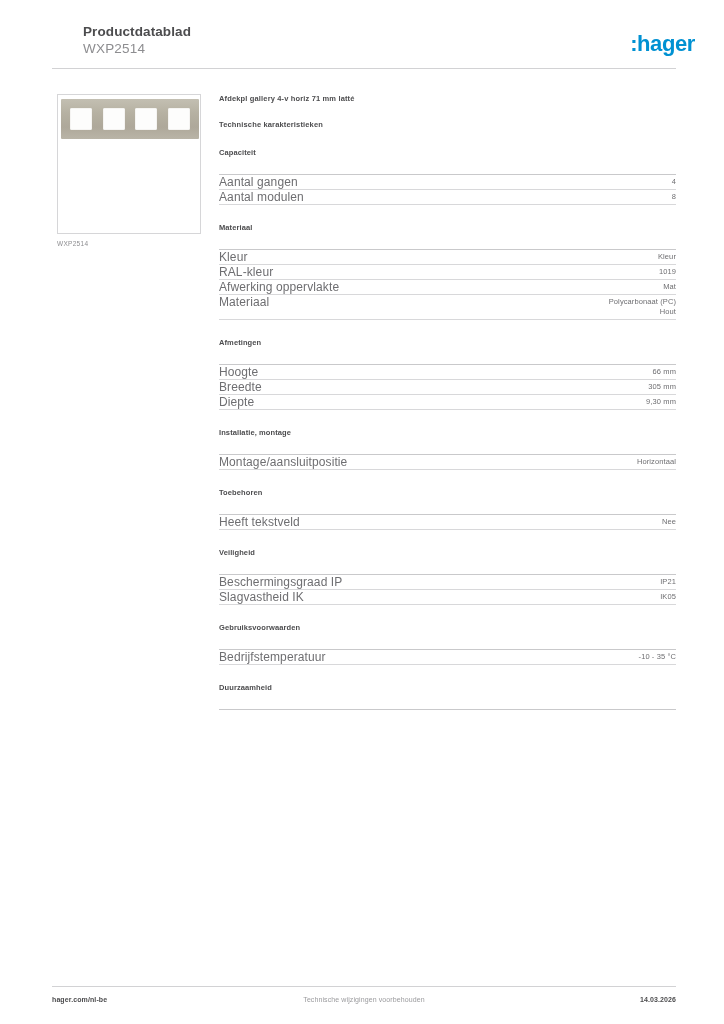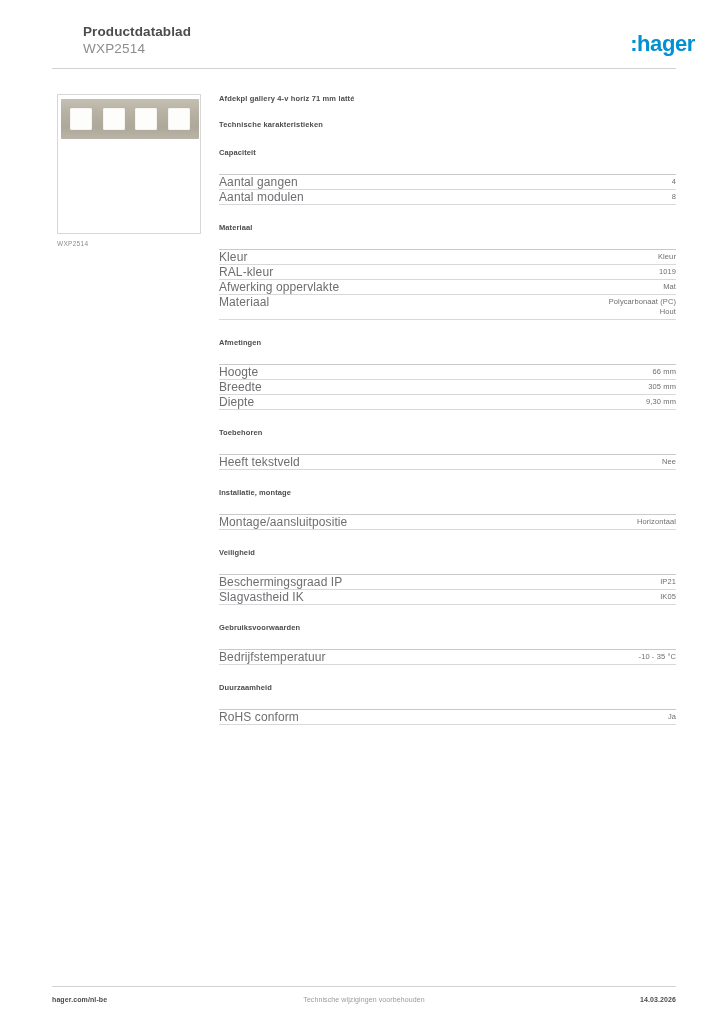--- a/index.html
+++ b/index.html
@@ -300,38 +300,38 @@
           </span>
         </div>
         <div class="spec-row">
           <span class="spec-label">Diepte</span>
           <span class="spec-value">
             <span class="vline">9,30 mm</span>
           </span>
         </div>
       </div>
       <div class="spec-group">
+        <div class="group-title">Installatie, montage</div>
+        <div class="spec-row">
+          <span class="spec-label">Montage/aansluitpositie</span>
+          <span class="spec-value">
+            <span class="vline">Horizontaal</span>
+          </span>
+        </div>
+      </div>
+      <div class="spec-group">
         <div class="group-title">Toebehoren</div>
         <div class="spec-row">
           <span class="spec-label">Heeft tekstveld</span>
           <span class="spec-value">
             <span class="vline">Nee</span>
           </span>
         </div>
       </div>
       <div class="spec-group">
-        <div class="group-title">Installatie, montage</div>
-        <div class="spec-row">
-          <span class="spec-label">Montage/aansluitpositie</span>
-          <span class="spec-value">
-            <span class="vline">Horizontaal</span>
-          </span>
-        </div>
-      </div>
-      <div class="spec-group">
         <div class="group-title">Veiligheid</div>
         <div class="spec-row">
           <span class="spec-label">Beschermingsgraad IP</span>
           <span class="spec-value">
             <span class="vline">IP21</span>
           </span>
         </div>
         <div class="spec-row">
           <span class="spec-label">Slagvastheid IK</span>
           <span class="spec-value">
@@ -343,26 +343,20 @@
         <div class="group-title">Gebruiksvoorwaarden</div>
         <div class="spec-row">
           <span class="spec-label">Bedrijfstemperatuur</span>
           <span class="spec-value">
             <span class="vline">-10 - 35 °C</span>
           </span>
         </div>
       </div>
       <div class="spec-group">
         <div class="group-title">Duurzaamheid</div>
-        <div class="spec-row">
-          <span class="spec-label">RoHS conform</span>
-          <span class="spec-value">
-            <span class="vline">Ja</span>
-          </span>
-        </div>
       </div>
     </div>
 </div>
 
 <div class="footer-rule"></div>
 <div class="footer">
   <span class="footer-left">hager.com/nl-be</span>
   <span class="footer-center">Technische wijzigingen voorbehouden</span>
   <span class="footer-right">14.03.2026</span>
 </div>

